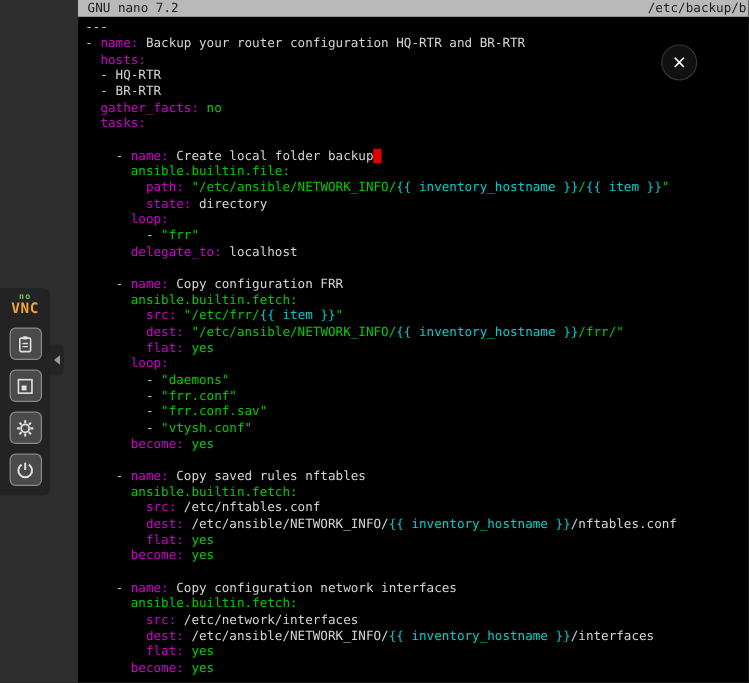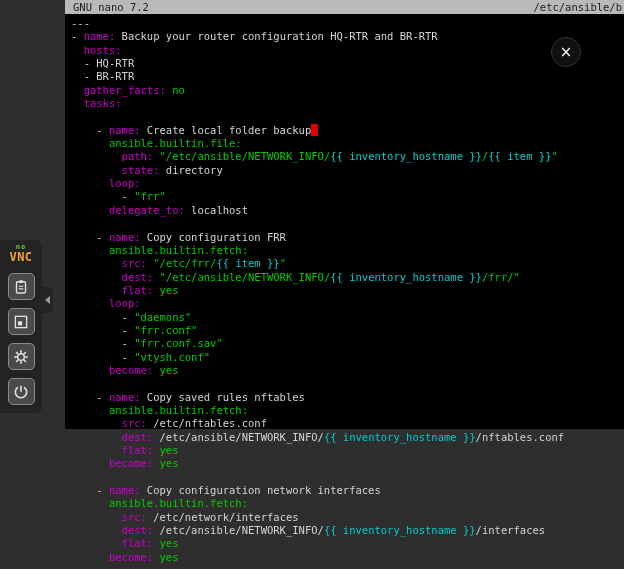--- a/index.html
+++ b/index.html
@@ -7,21 +7,21 @@
   body { font-family: "DejaVu Sans Mono", monospace; background: #2e2e2e; }
 
   .stage {
     position: relative; width: 624px; height: 569px;
     background: #2e2e2e; overflow: hidden;
   }
 
   
   .terminal {
     position: absolute; left: 65px; top: 0;
-    width: 559px; height: 429px; background: #000;
+    width: 559px; height: 569px; background: #000;
   }
   .nano-header {
     height: 14px; background: #b9b9b9; color: #1c1c1c;
     font-size: 10.5px; line-height: 14px;
     display: flex; justify-content: space-between;
     padding: 0 2px 0 8px; white-space: pre; overflow: hidden;
   }
   .editor {
     padding: 3px 0 0 6px;
     font-size: 10.5px; line-height: 13.35px;
@@ -120,21 +120,21 @@
     </button>
   </div>
 
   <div class="vnc-handle">
     <span class="handle-arrow"></span>
   </div>
 
   <div class="terminal">
     <div class="nano-header">
       <span>GNU nano 7.2</span>
-      <span>/etc/ansible/b</span>
+      <span>/etc/backup/b</span>
     </div>
     <div class="editor"><div class="tl"><span style="color: rgb(212, 212, 212);">---</span></div><div class="tl"><span style="color: rgb(212, 212, 212);">- </span><span style="color: rgb(205, 0, 205);">name:</span><span style="color: rgb(212, 212, 212);"> Backup your router configuration HQ-RTR and BR-RTR</span></div><div class="tl"><span style="color: rgb(212, 212, 212);">  </span><span style="color: rgb(205, 0, 205);">hosts:</span></div><div class="tl"><span style="color: rgb(212, 212, 212);">  - HQ-RTR</span></div><div class="tl"><span style="color: rgb(212, 212, 212);">  - BR-RTR</span></div><div class="tl"><span style="color: rgb(212, 212, 212);">  </span><span style="color: rgb(205, 0, 205);">gather_facts:</span><span style="color: rgb(212, 212, 212);"> </span><span style="color: rgb(0, 205, 0);">no</span></div><div class="tl"><span style="color: rgb(212, 212, 212);">  </span><span style="color: rgb(205, 0, 205);">tasks:</span></div><div class="tl">&nbsp;</div><div class="tl"><span style="color: rgb(212, 212, 212);">    - </span><span style="color: rgb(205, 0, 205);">name:</span><span style="color: rgb(212, 212, 212);"> Create local folder backup</span><span style="background: rgb(224, 0, 0); color: transparent;"> </span></div><div class="tl"><span style="color: rgb(212, 212, 212);">      </span><span style="color: rgb(0, 205, 0);">ansible.builtin.file:</span></div><div class="tl"><span style="color: rgb(212, 212, 212);">        </span><span style="color: rgb(205, 0, 205);">path:</span><span style="color: rgb(212, 212, 212);"> </span><span style="color: rgb(0, 205, 0);">"/etc/ansible/NETWORK_INFO/</span><span style="color: rgb(0, 205, 205);">{{ inventory_hostname }}</span><span style="color: rgb(0, 205, 0);">/</span><span style="color: rgb(0, 205, 205);">{{ item }}</span><span style="color: rgb(0, 205, 0);">"</span></div><div class="tl"><span style="color: rgb(212, 212, 212);">        </span><span style="color: rgb(205, 0, 205);">state:</span><span style="color: rgb(212, 212, 212);"> directory</span></div><div class="tl"><span style="color: rgb(212, 212, 212);">      </span><span style="color: rgb(205, 0, 205);">loop:</span></div><div class="tl"><span style="color: rgb(212, 212, 212);">        - </span><span style="color: rgb(0, 205, 0);">"frr"</span></div><div class="tl"><span style="color: rgb(212, 212, 212);">      </span><span style="color: rgb(205, 0, 205);">delegate_to:</span><span style="color: rgb(212, 212, 212);"> localhost</span></div><div class="tl">&nbsp;</div><div class="tl"><span style="color: rgb(212, 212, 212);">    - </span><span style="color: rgb(205, 0, 205);">name:</span><span style="color: rgb(212, 212, 212);"> Copy configuration FRR</span></div><div class="tl"><span style="color: rgb(212, 212, 212);">      </span><span style="color: rgb(0, 205, 0);">ansible.builtin.fetch:</span></div><div class="tl"><span style="color: rgb(212, 212, 212);">        </span><span style="color: rgb(205, 0, 205);">src:</span><span style="color: rgb(212, 212, 212);"> </span><span style="color: rgb(0, 205, 0);">"/etc/frr/</span><span style="color: rgb(0, 205, 205);">{{ item }}</span><span style="color: rgb(0, 205, 0);">"</span></div><div class="tl"><span style="color: rgb(212, 212, 212);">        </span><span style="color: rgb(205, 0, 205);">dest:</span><span style="color: rgb(212, 212, 212);"> </span><span style="color: rgb(0, 205, 0);">"/etc/ansible/NETWORK_INFO/</span><span style="color: rgb(0, 205, 205);">{{ inventory_hostname }}</span><span style="color: rgb(0, 205, 0);">/frr/"</span></div><div class="tl"><span style="color: rgb(212, 212, 212);">        </span><span style="color: rgb(205, 0, 205);">flat:</span><span style="color: rgb(212, 212, 212);"> </span><span style="color: rgb(0, 205, 0);">yes</span></div><div class="tl"><span style="color: rgb(212, 212, 212);">      </span><span style="color: rgb(205, 0, 205);">loop:</span></div><div class="tl"><span style="color: rgb(212, 212, 212);">        - </span><span style="color: rgb(0, 205, 0);">"daemons"</span></div><div class="tl"><span style="color: rgb(212, 212, 212);">        - </span><span style="color: rgb(0, 205, 0);">"frr.conf"</span></div><div class="tl"><span style="color: rgb(212, 212, 212);">        - </span><span style="color: rgb(0, 205, 0);">"frr.conf.sav"</span></div><div class="tl"><span style="color: rgb(212, 212, 212);">        - </span><span style="color: rgb(0, 205, 0);">"vtysh.conf"</span></div><div class="tl"><span style="color: rgb(212, 212, 212);">      </span><span style="color: rgb(205, 0, 205);">become:</span><span style="color: rgb(212, 212, 212);"> </span><span style="color: rgb(0, 205, 0);">yes</span></div><div class="tl">&nbsp;</div><div class="tl"><span style="color: rgb(212, 212, 212);">    - </span><span style="color: rgb(205, 0, 205);">name:</span><span style="color: rgb(212, 212, 212);"> Copy saved rules nftables</span></div><div class="tl"><span style="color: rgb(212, 212, 212);">      </span><span style="color: rgb(0, 205, 0);">ansible.builtin.fetch:</span></div><div class="tl"><span style="color: rgb(212, 212, 212);">        </span><span style="color: rgb(205, 0, 205);">src:</span><span style="color: rgb(212, 212, 212);"> /etc/nftables.conf</span></div><div class="tl"><span style="color: rgb(212, 212, 212);">        </span><span style="color: rgb(205, 0, 205);">dest:</span><span style="color: rgb(212, 212, 212);"> /etc/ansible/NETWORK_INFO/</span><span style="color: rgb(0, 205, 205);">{{ inventory_hostname }}</span><span style="color: rgb(212, 212, 212);">/nftables.conf</span></div><div class="tl"><span style="color: rgb(212, 212, 212);">        </span><span style="color: rgb(205, 0, 205);">flat:</span><span style="color: rgb(212, 212, 212);"> </span><span style="color: rgb(0, 205, 0);">yes</span></div><div class="tl"><span style="color: rgb(212, 212, 212);">      </span><span style="color: rgb(205, 0, 205);">become:</span><span style="color: rgb(212, 212, 212);"> </span><span style="color: rgb(0, 205, 0);">yes</span></div><div class="tl">&nbsp;</div><div class="tl"><span style="color: rgb(212, 212, 212);">    - </span><span style="color: rgb(205, 0, 205);">name:</span><span style="color: rgb(212, 212, 212);"> Copy configuration network interfaces</span></div><div class="tl"><span style="color: rgb(212, 212, 212);">      </span><span style="color: rgb(0, 205, 0);">ansible.builtin.fetch:</span></div><div class="tl"><span style="color: rgb(212, 212, 212);">        </span><span style="color: rgb(205, 0, 205);">src:</span><span style="color: rgb(212, 212, 212);"> /etc/network/interfaces</span></div><div class="tl"><span style="color: rgb(212, 212, 212);">        </span><span style="color: rgb(205, 0, 205);">dest:</span><span style="color: rgb(212, 212, 212);"> /etc/ansible/NETWORK_INFO/</span><span style="color: rgb(0, 205, 205);">{{ inventory_hostname }}</span><span style="color: rgb(212, 212, 212);">/interfaces</span></div><div class="tl"><span style="color: rgb(212, 212, 212);">        </span><span style="color: rgb(205, 0, 205);">flat:</span><span style="color: rgb(212, 212, 212);"> </span><span style="color: rgb(0, 205, 0);">yes</span></div><div class="tl"><span style="color: rgb(212, 212, 212);">      </span><span style="color: rgb(205, 0, 205);">become:</span><span style="color: rgb(212, 212, 212);"> </span><span style="color: rgb(0, 205, 0);">yes</span></div></div>
   </div>
 
   <button class="close-overlay">
     <span>×</span>
   </button>
 
 </div>
 

